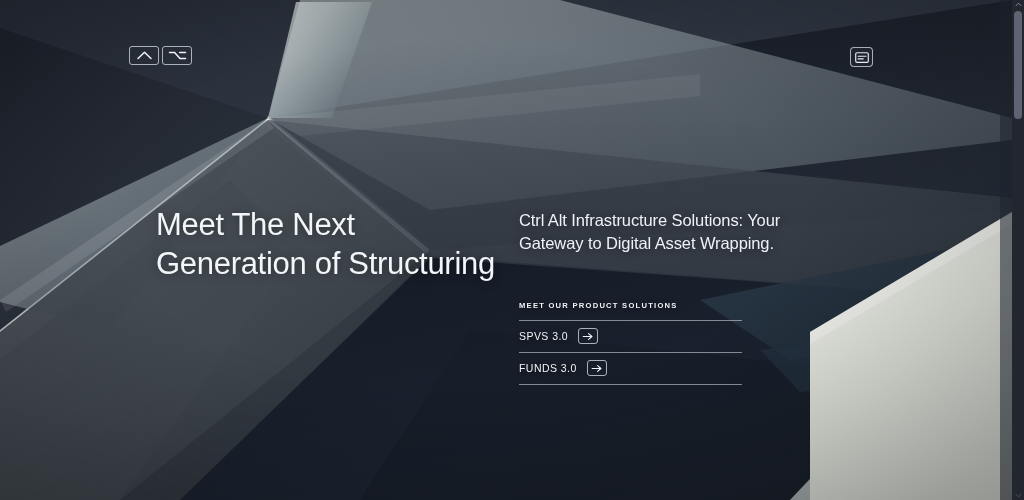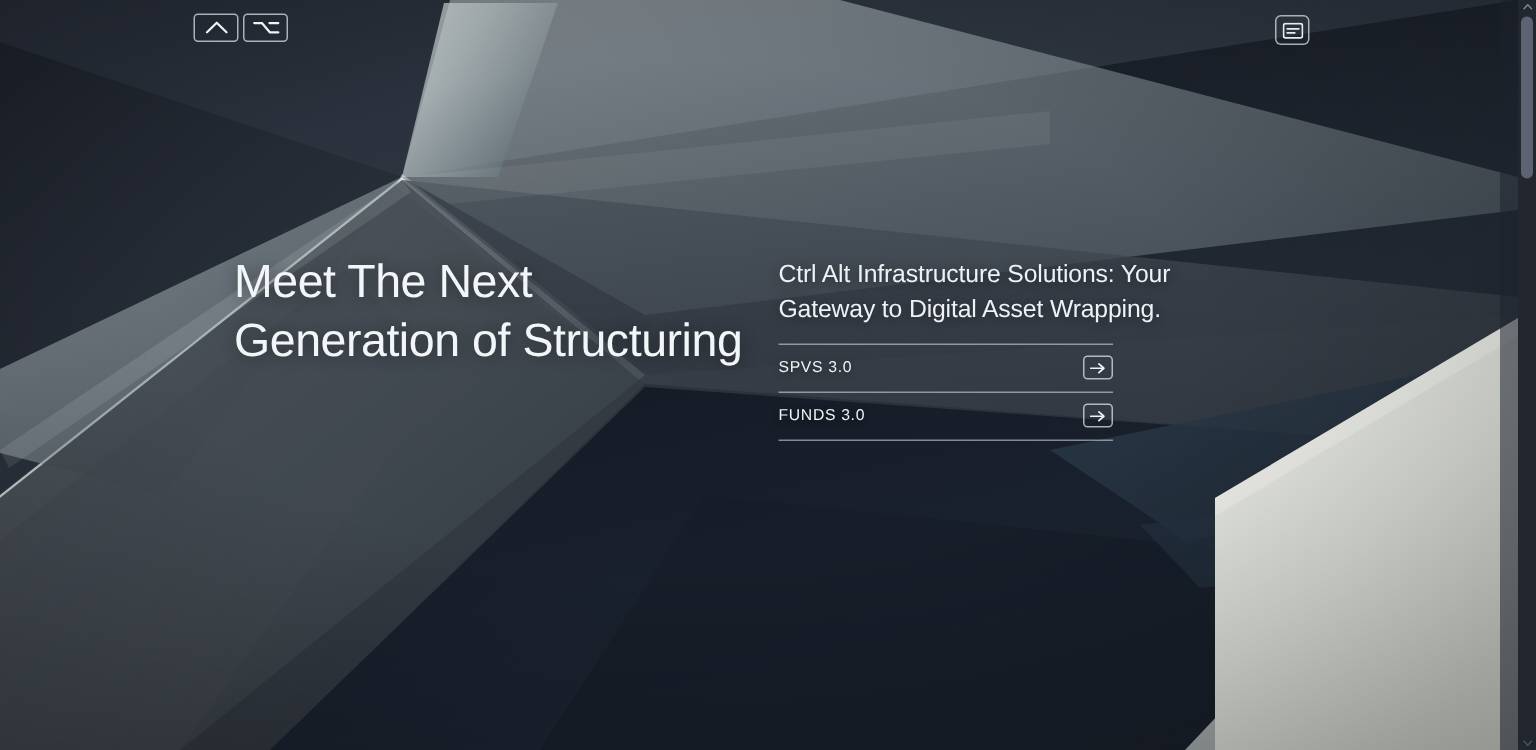--- a/index.html
+++ b/index.html
@@ -22,20 +22,21 @@
     position:absolute; inset:0 12px 0 0;
     background:#2d333d;
     overflow:hidden;
   }
   .hero-bg svg { display:block; width:1012px; height:500px; }
 
   
   .content {
     position:absolute; inset:0 12px 0 0;
     z-index:5;
+    margin-top:37px;
   }
 
   
   .site-header {
     position:absolute; top:0; left:0; right:0; height:42px;
   }
   .brand-logo {
     position:absolute; left:129px; top:9px;
     display:flex; gap:3px; align-items:center;
     cursor:pointer;
@@ -104,21 +105,20 @@
     height:1px;
     width:223px;
     background:rgba(231,238,245,.52);
   }
   .product-row {
     display:flex;
     align-items:center;
     gap:10px;
     height:31px;
     cursor:pointer;
-    justify-content:space-between;
   }
   .product-label {
     font-size:10.5px;
     font-weight:500;
     letter-spacing:.45px;
     color:#f0f4f8;
     text-transform:uppercase;
     text-shadow:0 1px 5px rgba(0,0,0,.45);
     white-space:nowrap;
   }
@@ -291,20 +291,21 @@
       </button>
 
     </header>
 
     <h1 class="hero-heading">Meet The Next Generation of Structuring</h1>
 
     <div class="hero-right">
 
       <p class="hero-sub">Ctrl Alt Infrastructure Solutions: Your Gateway to Digital Asset Wrapping.</p>
 
+      <div class="eyebrow">MEET OUR PRODUCT SOLUTIONS</div>
 
       <div class="product-list">
 
         <div class="divider"></div>
 
         <a class="product-row">
           <span class="product-label">SPVS 3.0</span>
           <span class="arrow-btn">
             <svg width="12" height="9" viewBox="0 0 12 9">
               <line x1="1.2" y1="4.5" x2="9.6" y2="4.5" stroke="#eef3f8" stroke-width="1.15" stroke-linecap="round"></line>

